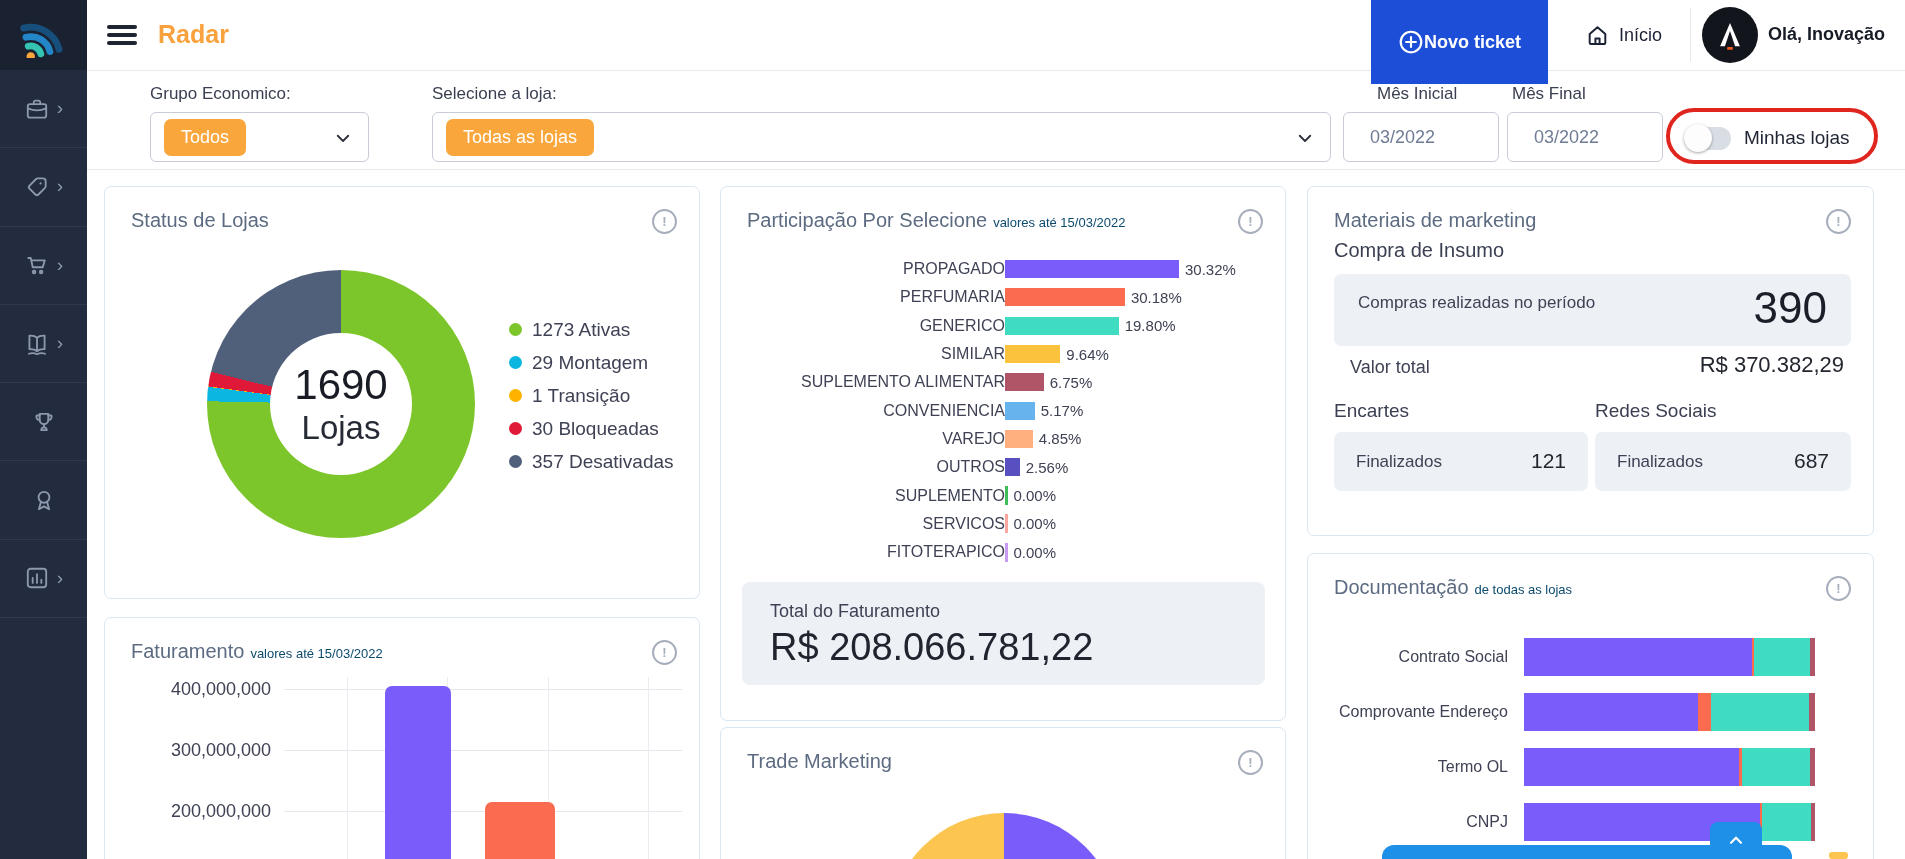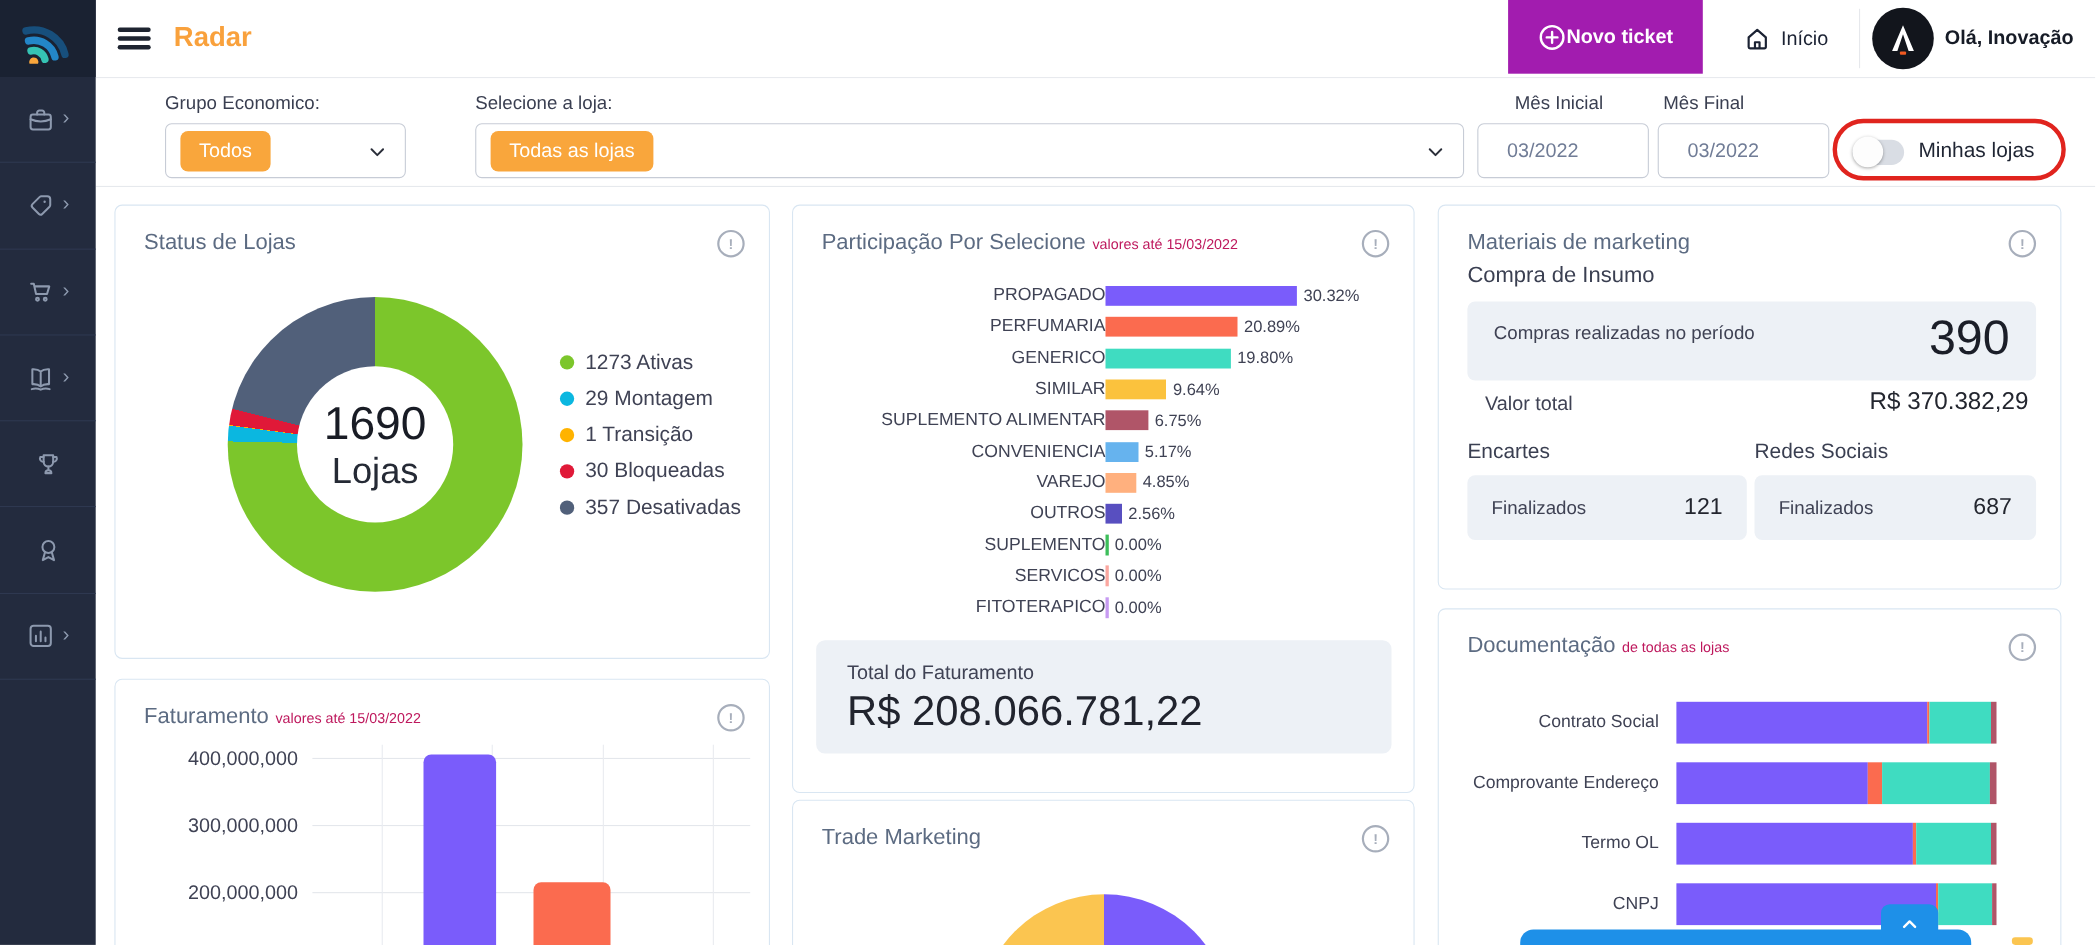--- a/index.html
+++ b/index.html
@@ -15,21 +15,21 @@
             border-bottom:1px solid #2E3850;cursor:pointer;}
   .nav-item svg{stroke:#8D99AE;fill:none;stroke-width:1.7;stroke-linecap:round;stroke-linejoin:round;}
   .nav-chev{color:#8D99AE;font-size:19px;line-height:1;margin-top:-2px;}
 
   
   .header{position:absolute;left:87px;top:0;width:1818px;height:70px;background:#fff;
           border-bottom:1px solid #E8EAEE;z-index:4;}
   .hamburger{position:absolute;left:20px;top:25px;width:30px;height:20px;cursor:pointer;}
   .hamburger span{display:block;height:3.5px;background:#1E2430;border-radius:2px;margin-bottom:4.5px;}
   .app-title{position:absolute;left:71px;top:20px;font-size:25px;font-weight:bold;color:#F9A13C;}
-  .btn-novo{position:absolute;left:1284px;top:0;width:177px;height:67px;background:#a21caf;border:none;
+  .btn-novo{position:absolute;left:1284px;top:0;width:177px;height:84px;background:#1d4ed8;border:none;
             display:flex;align-items:center;justify-content:center;cursor:pointer;}
   .btn-novo span.lbl{color:#fff;font-size:18px;font-weight:bold;}
   .inicio{position:absolute;left:1498px;top:0;height:70px;display:flex;align-items:center;gap:9px;cursor:pointer;}
   .inicio .lbl{font-size:18px;font-weight:500;color:#1B2233;}
   .hdr-divider{position:absolute;left:1603px;top:8px;width:1px;height:54px;background:#E6E8EC;}
   .avatar{position:absolute;left:1615px;top:7px;width:56px;height:56px;border-radius:50%;background:#12151C;
           display:flex;align-items:center;justify-content:center;cursor:pointer;}
   .greeting{position:absolute;left:1681px;top:24px;font-size:18px;font-weight:bold;color:#161B26;}
 
   
@@ -45,21 +45,21 @@
               border-radius:29px;box-sizing:border-box;z-index:6;}
   .toggle{position:absolute;left:1684px;top:127px;width:47px;height:23px;border-radius:12px;background:#D9DDE4;cursor:pointer;}
   .toggle .knob{position:absolute;left:0;top:-3px;width:28px;height:28px;border-radius:50%;background:#FDFDFD;
                 box-shadow:0 1px 3px rgba(0,0,0,.35);}
   .toggle-label{position:absolute;left:1744px;top:127px;font-size:19px;font-weight:500;color:#1F2533;}
   .bar-divider{position:absolute;left:87px;top:169px;width:1818px;height:1px;background:#E6E9ED;}
 
   
   .card{position:absolute;background:#fff;border:1px solid #D9E6F2;border-radius:7px;box-sizing:border-box;overflow:hidden;}
   .card-title{position:absolute;left:26px;top:22px;font-size:20px;color:#5C6B82;white-space:nowrap;}
-  .card-sub{font-size:13px;color:#be185d;margin-left:6px;}
+  .card-sub{font-size:13px;color:#0c4a6e;margin-left:6px;}
   .info-icon{position:absolute;right:22px;top:22px;width:21px;height:21px;border:2px solid #A7AEBB;border-radius:50%;
              color:#A7AEBB;font-size:13px;font-weight:bold;display:flex;align-items:center;justify-content:center;cursor:pointer;}
 
   #card-status{left:104px;top:186px;width:596px;height:413px;}
   #card-fatur{left:104px;top:617px;width:596px;height:260px;}
   #card-part{left:720px;top:186px;width:566px;height:535px;}
   #card-trade{left:720px;top:727px;width:566px;height:145px;}
   #card-mkt{left:1307px;top:186px;width:567px;height:350px;}
   #card-doc{left:1307px;top:553px;width:567px;height:320px;}
 
@@ -288,21 +288,21 @@
     <div class="info-icon">!</div>
     <div class="pc-rows" id="pc-rows">
         <div class="pc-row">
           <div class="pc-label">PROPAGADO</div>
           <div class="pc-bar" style="width:174.0px;background:#7A5CFB"></div>
           <div class="pc-pct">30.32%</div>
         </div>
         <div class="pc-row">
           <div class="pc-label">PERFUMARIA</div>
           <div class="pc-bar" style="width:119.9px;background:#FB6B4F"></div>
-          <div class="pc-pct">20.89%</div>
+          <div class="pc-pct">30.18%</div>
         </div>
         <div class="pc-row">
           <div class="pc-label">GENERICO</div>
           <div class="pc-bar" style="width:113.7px;background:#3FDCC1"></div>
           <div class="pc-pct">19.80%</div>
         </div>
         <div class="pc-row">
           <div class="pc-label">SIMILAR</div>
           <div class="pc-bar" style="width:55.3px;background:#FBC23D"></div>
           <div class="pc-pct">9.64%</div>

